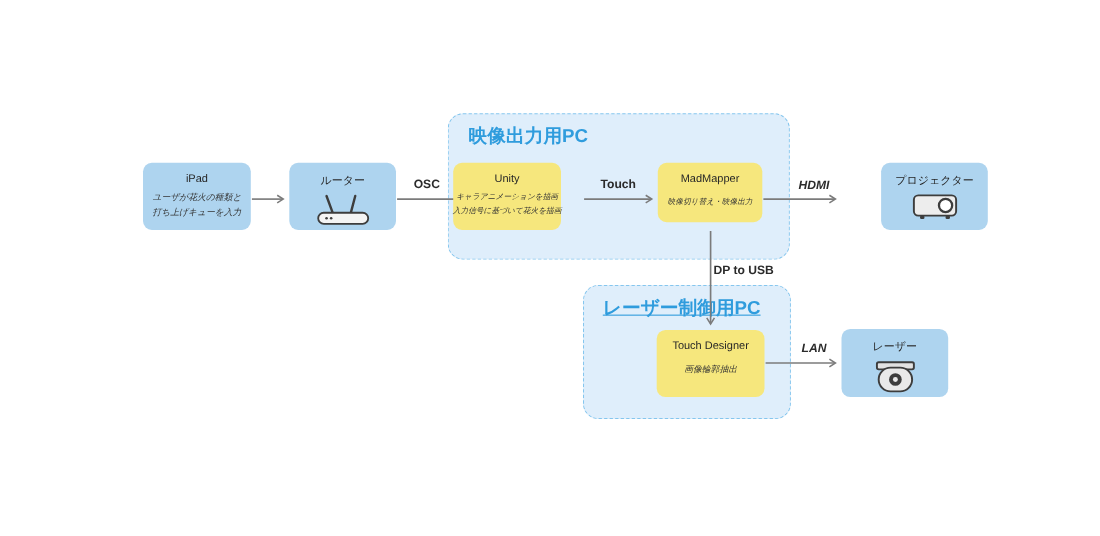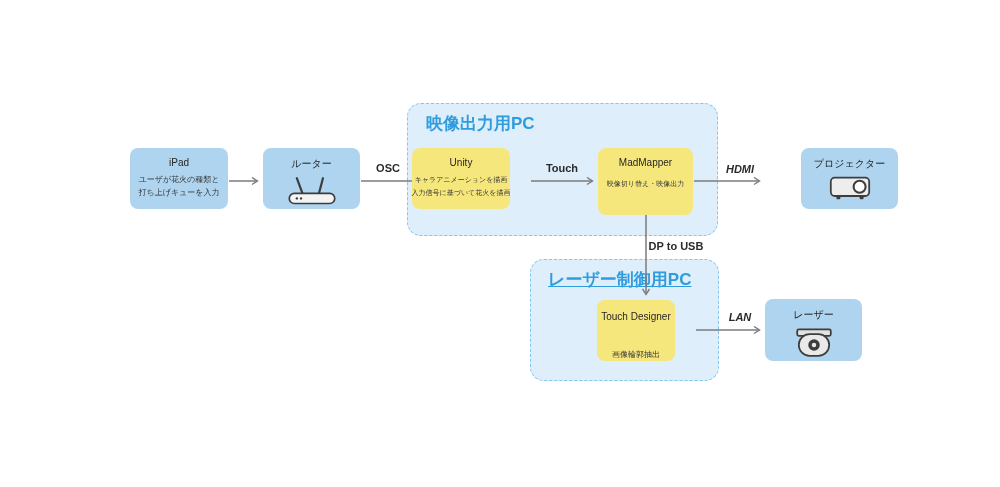--- a/index.html
+++ b/index.html
@@ -54,20 +54,21 @@
     font-weight:400;
     color:var(--text);
     margin-top:9px;
     white-space:nowrap;
   }
   .node-line{
     font-size:8px;
     color:#333333;
     line-height:13px;
     white-space:nowrap;
+    font-style:italic;
   }
   .node-line.tight{font-size:7px;}
   .node-body{margin-top:5px;}
   .node-icon{
     margin-top:3px;
     display:flex;
     align-items:center;
     justify-content:center;
   }
   
@@ -140,43 +141,43 @@
   </div>
 
   <div class="node yellow" style="left:412px;top:148px;width:98px;height:61px;">
     <div class="node-title">Unity</div>
     <div class="node-body">
       <div class="node-line tight">キャラアニメーションを描画</div>
       <div class="node-line tight">入力信号に基づいて花火を描画</div>
     </div>
   </div>
 
-  <div class="node yellow" style="left:598px;top:148px;width:95px;height:67px;">
+  <div class="node yellow" style="left:598px;top:148px;width:95px;height:54px;">
     <div class="node-title">MadMapper</div>
     <div class="node-body" style="margin-top:9px;">
       <div class="node-line tight">映像切り替え・映像出力</div>
     </div>
   </div>
 
   <div class="node blue" style="left:765px;top:148px;width:97px;height:61px;margin-left:36px;">
     <div class="node-title">プロジェクター</div>
     <div class="node-icon">
       <svg width="48" height="28" viewBox="0 0 60 34">
         <rect x="6" y="4" width="48" height="23" rx="5" fill="#ededed" stroke="#3d3d3d" stroke-width="2.2"></rect>
         <circle cx="42" cy="15.5" r="7.5" fill="#ffffff" stroke="#3d3d3d" stroke-width="2.6"></circle>
         <circle cx="42" cy="15.5" r="2.2" fill="#3d3d3d" opacity="0"></circle>
         <rect x="13" y="27" width="5" height="4" rx="1.5" fill="#3d3d3d"></rect>
         <rect x="42" y="27" width="5" height="4" rx="1.5" fill="#3d3d3d"></rect>
       </svg>
     </div>
   </div>
 
-  <div class="node yellow" style="left:597px;top:300px;width:78px;height:61px;justify-content:flex-end;">
+  <div class="node yellow" style="left:597px;top:300px;width:98px;height:61px;">
     <div class="node-title">Touch Designer</div>
-    <div class="node-body" style="margin-top:26px;">
+    <div class="node-body" style="margin-top:9px;">
       <div class="node-line">画像輪郭抽出</div>
     </div>
   </div>
 
   <div class="node blue" style="left:765px;top:299px;width:97px;height:62px;justify-content:center;">
     <div class="node-title">レーザー</div>
     <div class="node-icon">
       <svg width="48" height="36" viewBox="0 0 60 44">
         <rect x="9" y="5" width="42" height="8" rx="2" fill="#e2e2e2" stroke="#3d3d3d" stroke-width="2.2"></rect>
         <rect x="11" y="11" width="38" height="27" rx="13.5" fill="#e9e9e9" stroke="#3d3d3d" stroke-width="2.2"></rect>

